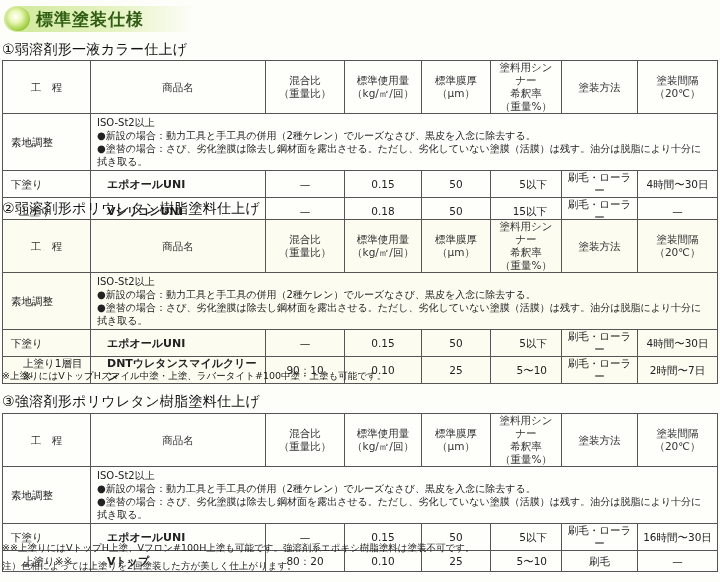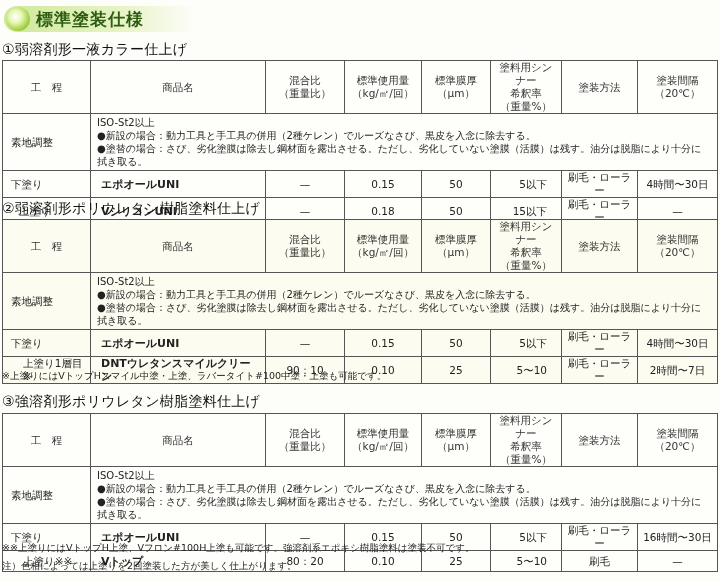--- a/index.html
+++ b/index.html
@@ -7,21 +7,21 @@
   .banner{position:absolute;left:4px;top:6px;width:190px;height:26px;background:linear-gradient(90deg,#cfe89a 0%,#e6f3c4 60%,rgba(253,253,249,0) 100%);border-radius:13px 0 0 13px;}
   .banner .ball{position:absolute;left:2px;top:1px;width:24px;height:24px;border-radius:50%;background:radial-gradient(circle at 40% 40%,#ffffff 0%,#e9f7b6 30%,#9ccc3c 70%,#6aa11e 100%);}
   .banner .title{position:absolute;left:32px;top:1px;font-size:17px;line-height:24px;color:#2e5d12;font-weight:bold;letter-spacing:1px;}
   .sec-title{position:absolute;left:2px;font-size:14px;line-height:18px;color:#111;letter-spacing:0.3px;}
   table.spec{position:absolute;left:2px;width:715px;border-collapse:collapse;font-size:10.5px;table-layout:fixed;background:#fefefb;}
   table.spec.tinted{background:#fdfcf0;}
   table.spec td,table.spec th{border:1px solid #555;padding:0 4px;font-weight:normal;text-align:center;line-height:13px;}
   table.spec{border:1.5px solid #333;}
   table.spec th{height:36px;font-size:10.5px;color:#333;}
   table.spec td.left{text-align:left;}
-  table.spec td.prod{text-align:left;font-weight:bold;font-size:11px;padding-left:10px;}
+  table.spec td.prod{text-align:left;font-weight:bold;font-size:11px;padding-left:16px;}
   table.spec td.prep{text-align:left;font-size:10px;line-height:13px;padding:2px 6px;}
   table.spec tr.r td{height:20px;}
   .note{position:absolute;left:2px;font-size:9.5px;line-height:14px;color:#222;text-align:center;}
 </style>
 </head>
 <body>
 
 <div class="banner">
   <div class="ball"></div>
   <div class="title">標準塗装仕様</div>

